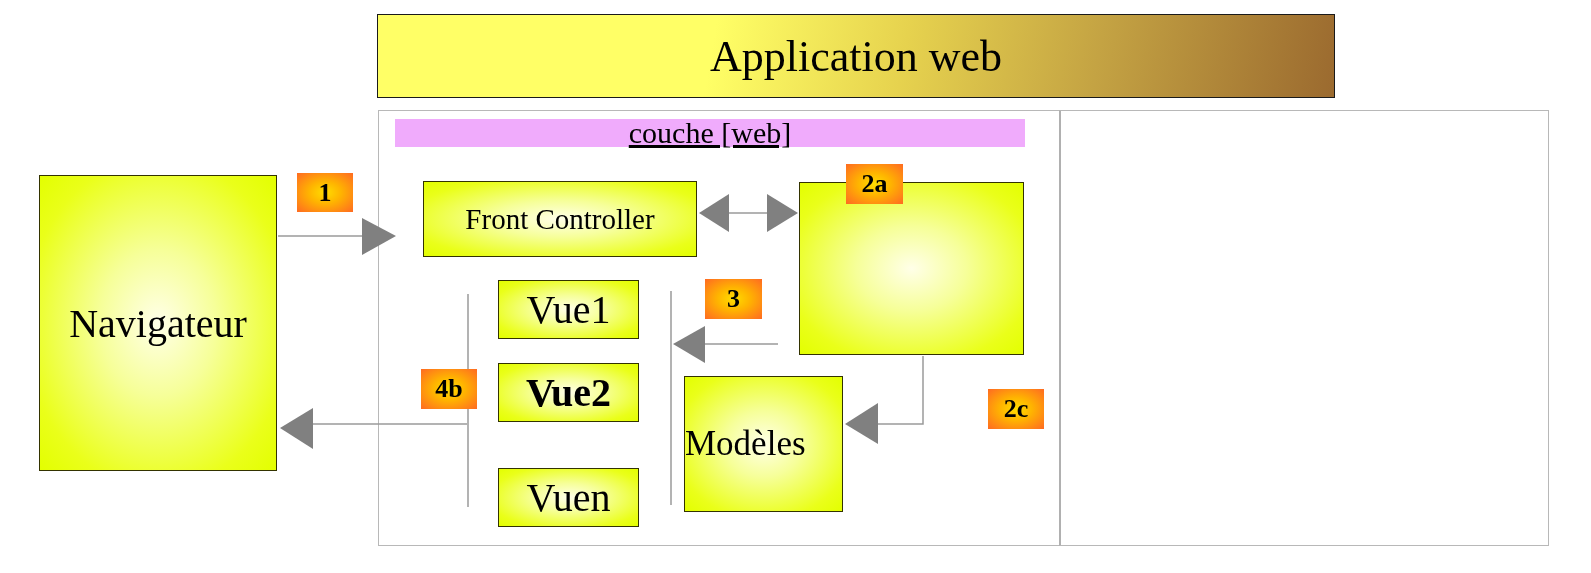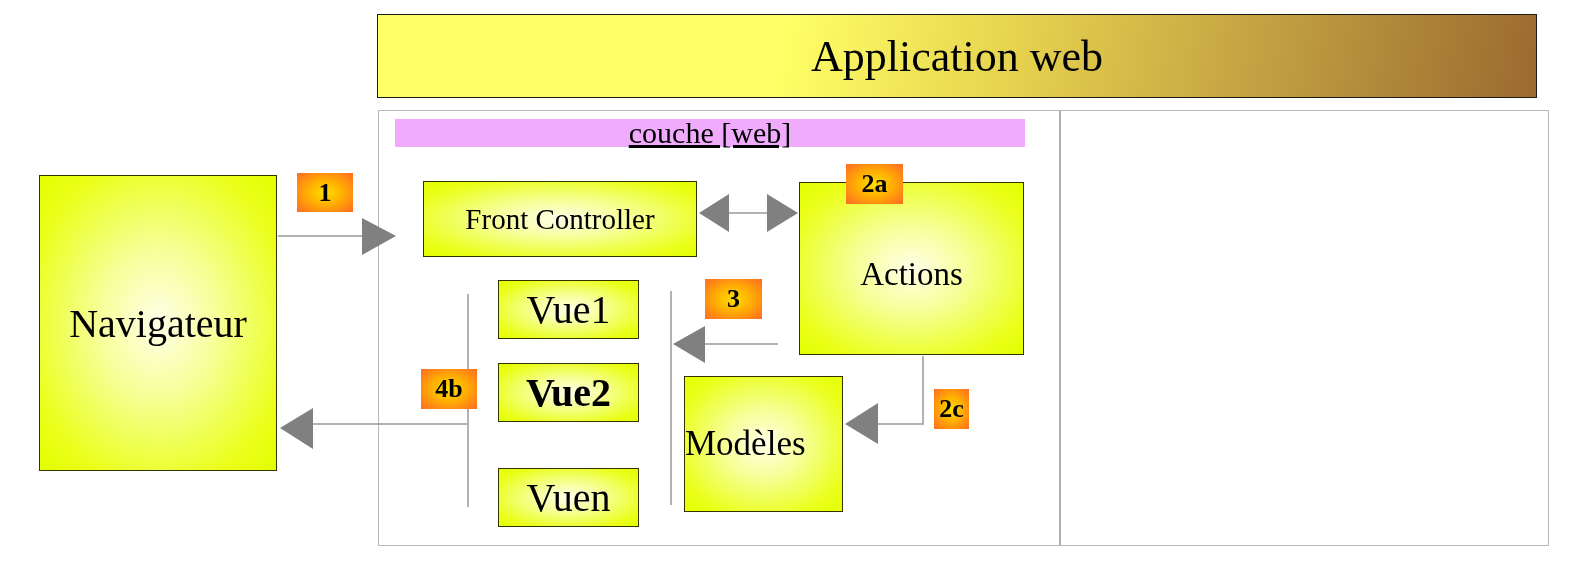--- a/index.html
+++ b/index.html
@@ -1,20 +1,20 @@
 <!DOCTYPE html>
 <html><head>
 <meta charset="utf-8">
 <style>
   html, body { margin: 0; padding: 0; background: #ffffff; }
   body { width: 1591px; height: 573px; position: relative; overflow: hidden;
          font-family: "Liberation Serif", "DejaVu Serif", serif; color: #000; }
   .abs { position: absolute; box-sizing: border-box; }
 
-  .app-bar { left: 377px; top: 14px; width: 1160px; height: 84px;
+  .app-bar { left: 377px; top: 14px; width: 958px; height: 84px;
              border: 1.5px solid #1a1a1a;
              background: linear-gradient(100deg, #ffff66 0%, #ffff66 35%, #e6d24e 55%, #c4a343 75%, #9b6a2f 100%);
              display: flex; align-items: center; justify-content: center;
              font-size: 44px; }
 
   .frame-left { left: 378px; top: 110px; width: 682px; height: 436px; border: 1.5px solid #b8b8b8; }
   .frame-right { left: 1059px; top: 110px; width: 490px; height: 436px; border: 1.5px solid #b8b8b8; border-left: 2px solid #b0b0b0; }
 
   .layer-bar { left: 395px; top: 119px; width: 630px; height: 28px; background: #f0abfc;
                display: flex; align-items: center; justify-content: center; font-size: 30px; text-decoration: underline; }
@@ -31,21 +31,21 @@
   .vuen { left: 498px; top: 441px; width: 141px; height: 59px; font-size: 40px; margin-top: 27px; }
   .models { left: 684px; top: 376px; width: 159px; height: 136px; font-size: 35px; justify-content: flex-start; }
 
   .badge { background: radial-gradient(ellipse at center, #ffdd00 0%, #ffb400 40%, #ff6a22 100%);
            font-weight: bold; font-size: 26px;
            display: flex; align-items: center; justify-content: center; }
   .b1  { left: 297px; top: 173px; width: 56px; height: 39px; }
   .b2a { left: 846px; top: 164px; width: 57px; height: 40px; }
   .b3  { left: 705px; top: 279px; width: 57px; height: 40px; }
   .b4b { left: 389px; top: 369px; width: 56px; height: 40px; margin-left: 32px; }
-  .b2c { left: 934px; top: 389px; width: 35px; height: 40px; }
+  .b2c { left: 988px; top: 389px; width: 56px; height: 40px; }
 
   svg.lines { position: absolute; left: 0; top: 0; width: 1591px; height: 573px; }
 </style>
 </head>
 <body>
 
 <div class="abs app-bar">
   <span>Application web</span>
 </div>
 
@@ -79,21 +79,20 @@
 <div class="abs ybox nav">
   <span>Navigateur</span>
 </div>
 
 <div class="abs ybox front">
   <span>Front Controller</span>
 </div>
 
 <div class="abs ybox ctrl">
   <div>
-    <div>Actions</div>
   </div>
 </div>
 
 <div class="abs ybox vue1">
   <span>Vue1</span>
 </div>
 <div class="abs ybox vue2">
   <span>Vue2</span>
 </div>
 <div class="abs ybox vuen">

